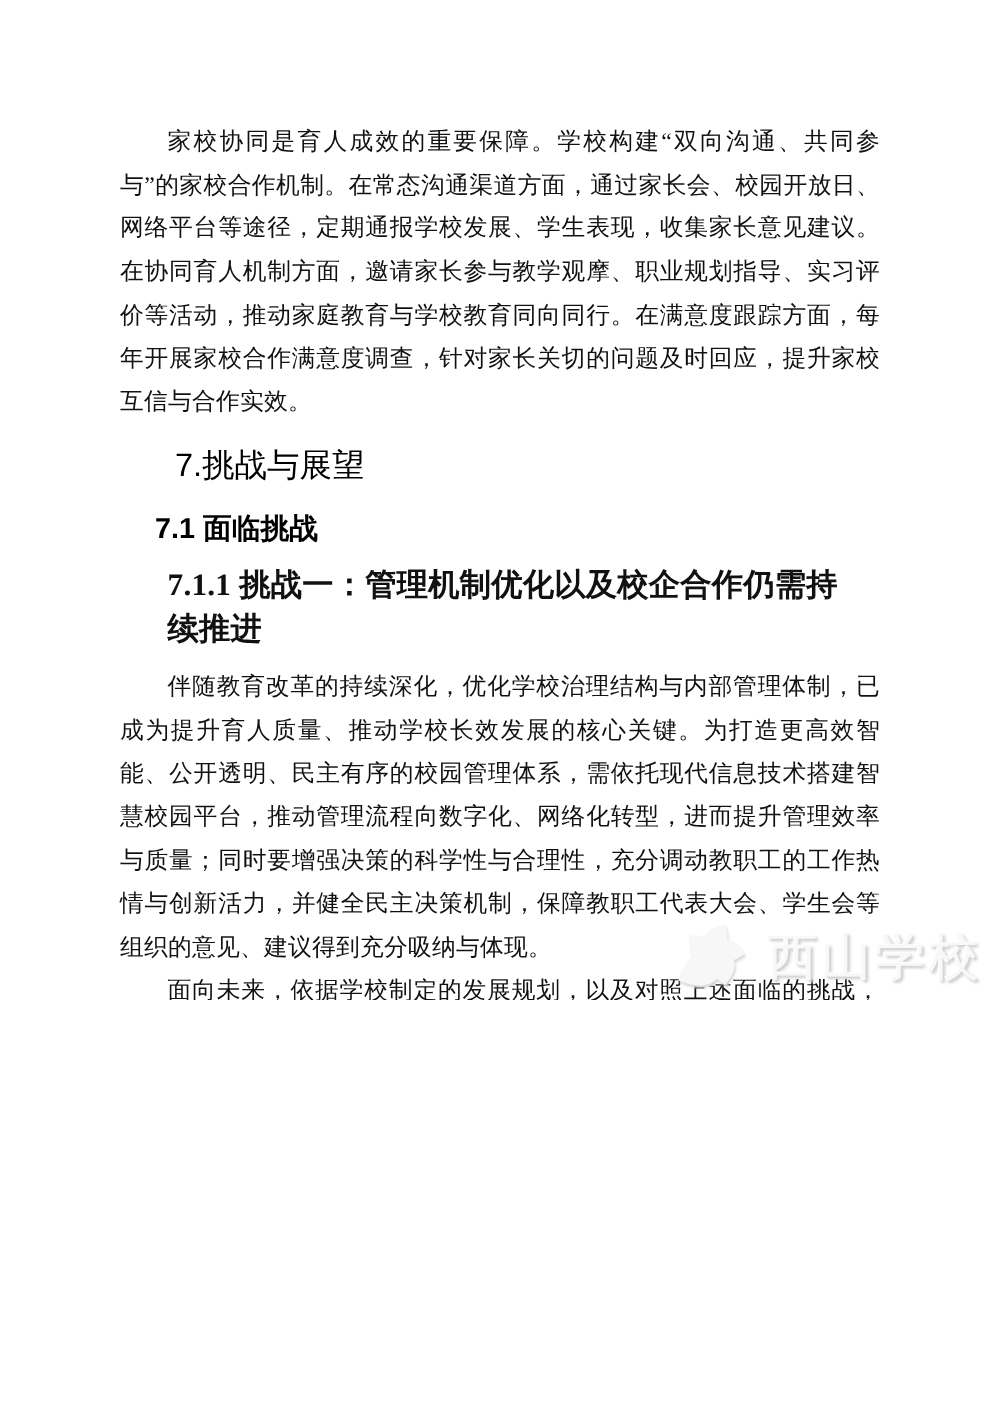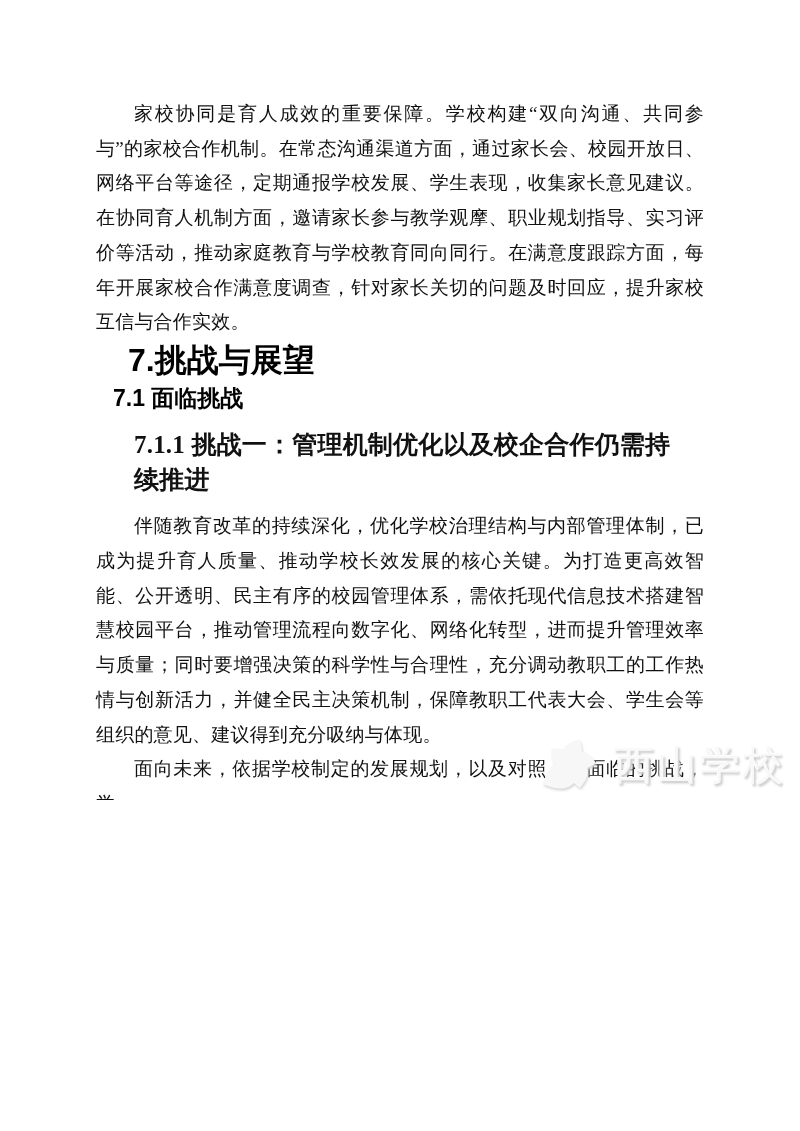--- a/index.html
+++ b/index.html
@@ -24,30 +24,30 @@
   }
   .body-para {
     margin: 0;
     font-size: 19px;
     line-height: 34.7px;
     text-align: justify;
     text-indent: 2em;
     letter-spacing: 0.2px;
   }
   .chapter-heading {
-    margin: 0;
+    margin: 12px;
     padding-left: 32px;
     font-family: "Liberation Sans", "DejaVu Sans", sans-serif;
-    font-weight: bold;
-    font-size: 32px;
+    font-weight: normal;
+    font-size: 26px;
     line-height: 40px;
     color: #000000;
   }
   .section-heading {
-    margin: 0;
+    margin: 11px;
     padding-left: 17px;
     font-family: "Liberation Sans", "DejaVu Sans", sans-serif;
     font-weight: bold;
     font-size: 23px;
     line-height: 36px;
     color: #000000;
   }
   .subsection-heading {
     margin: 12px;
     padding-left: 26px;

